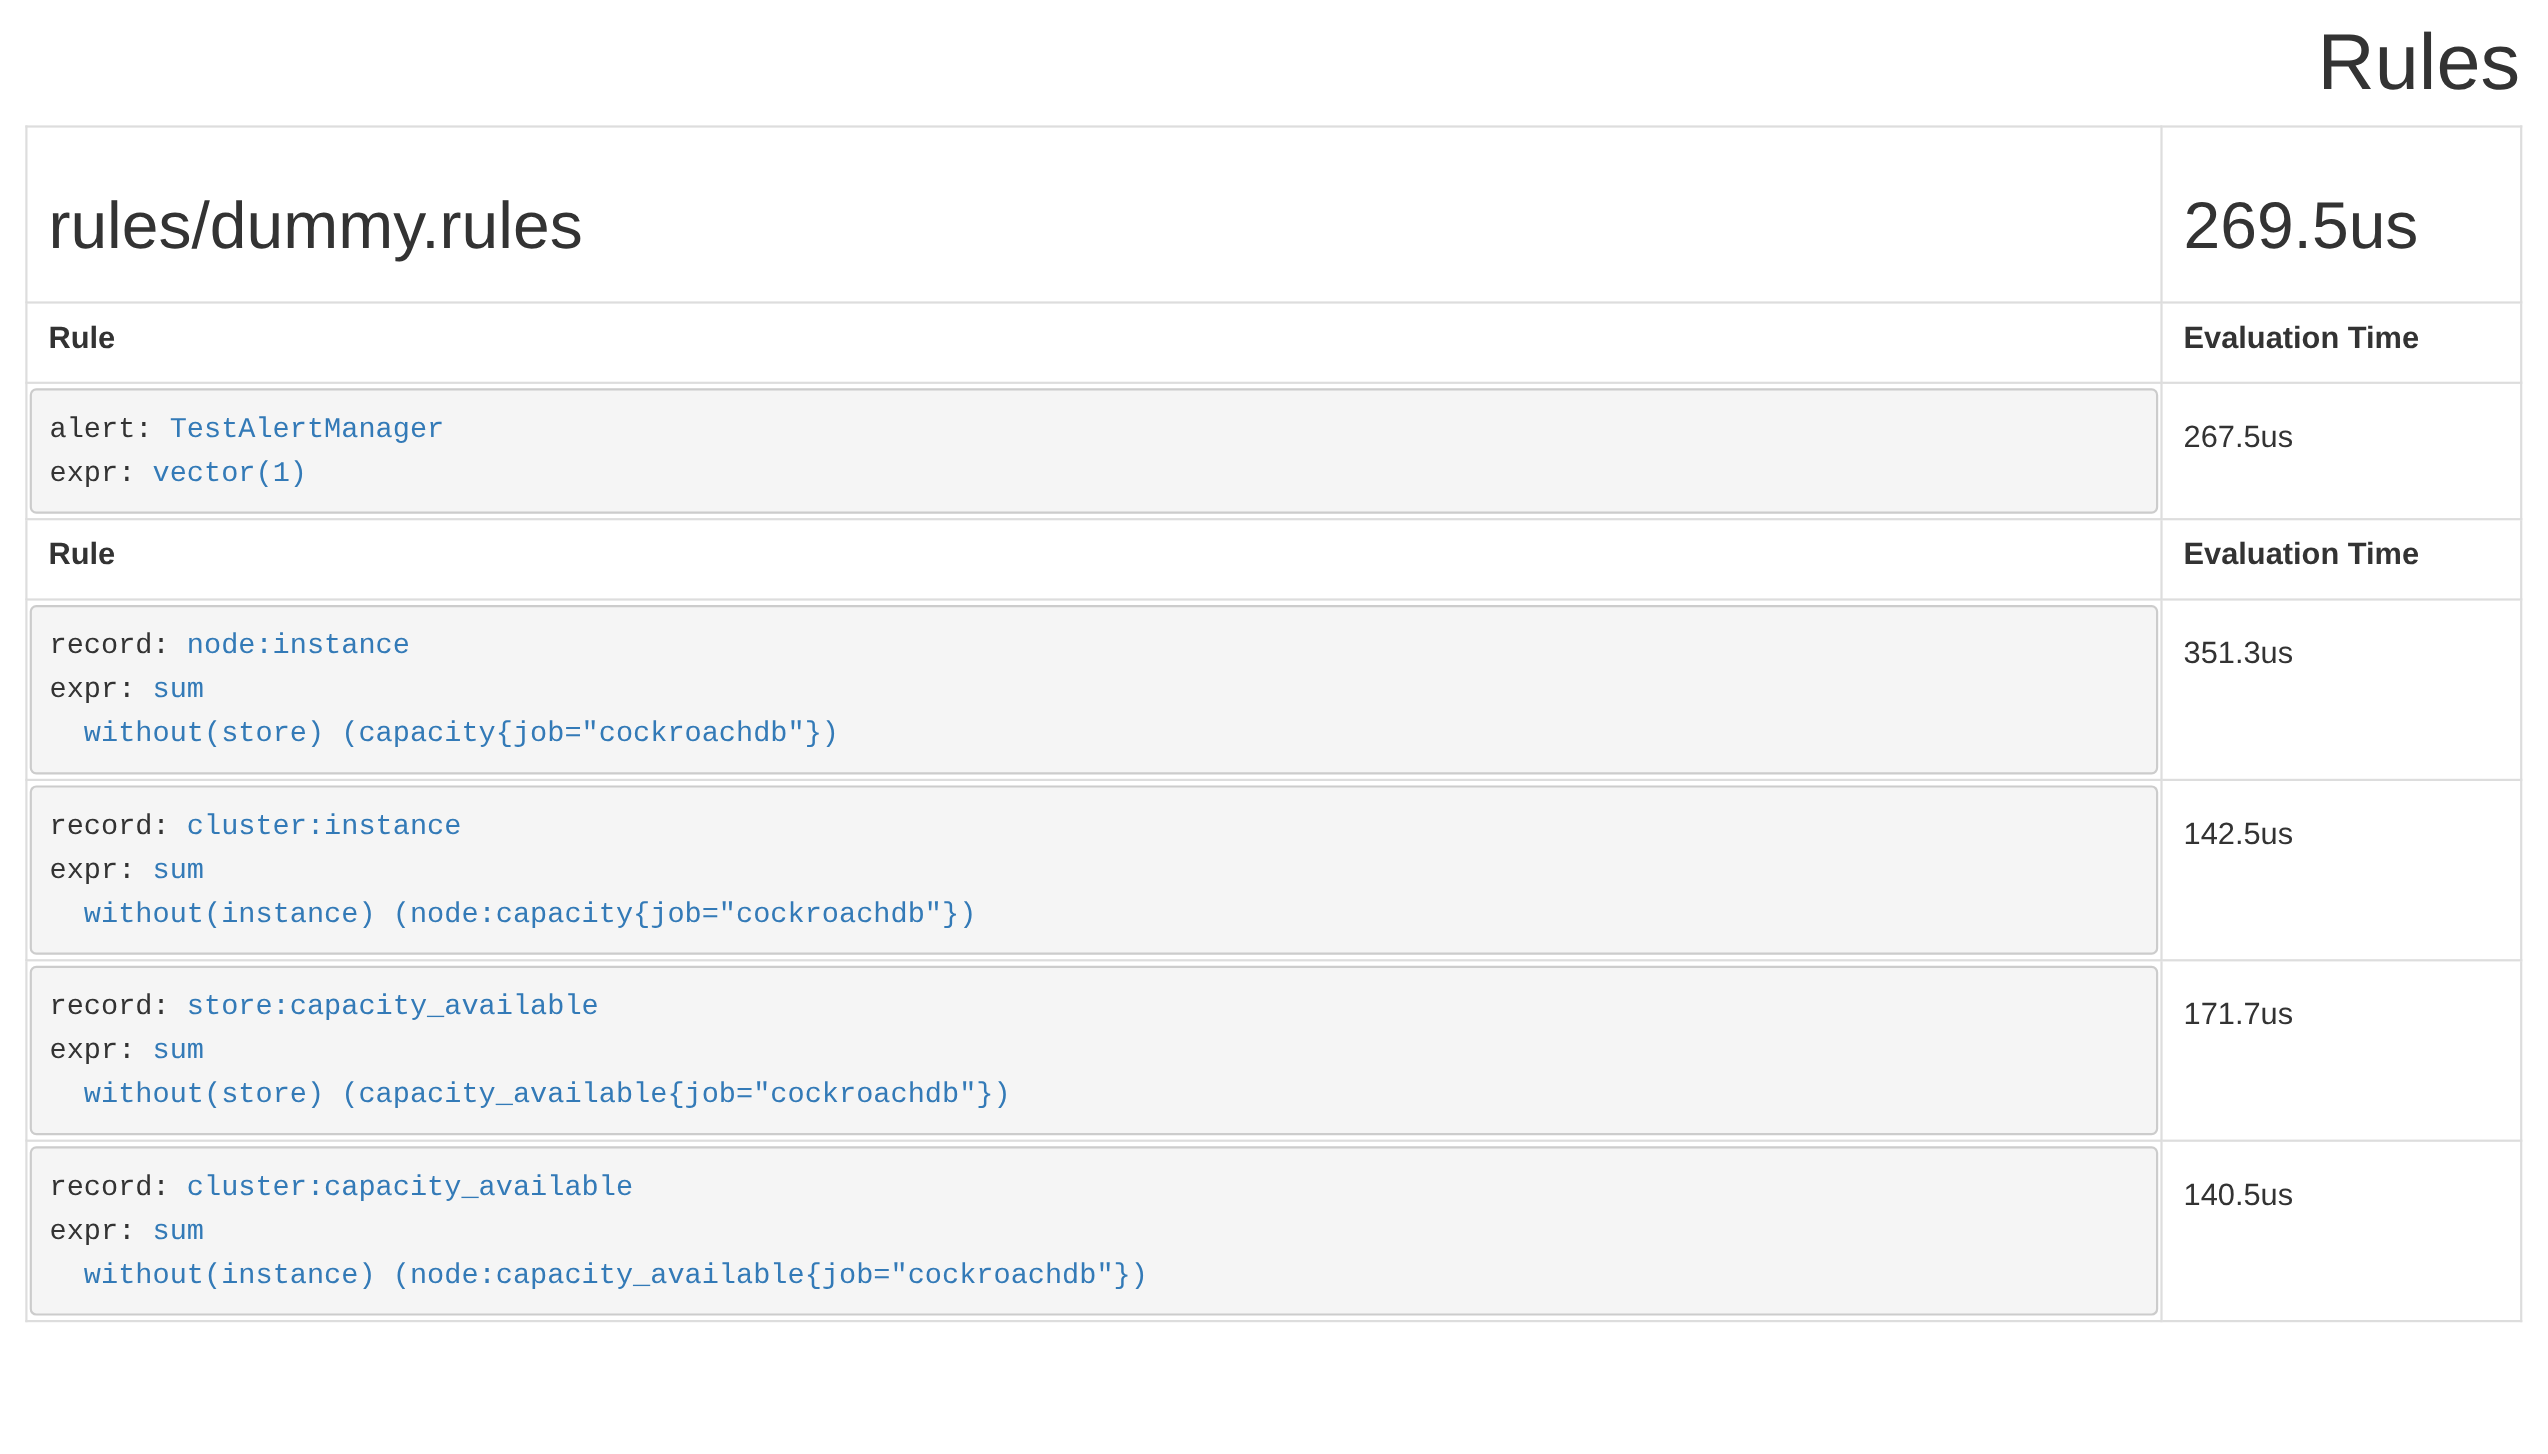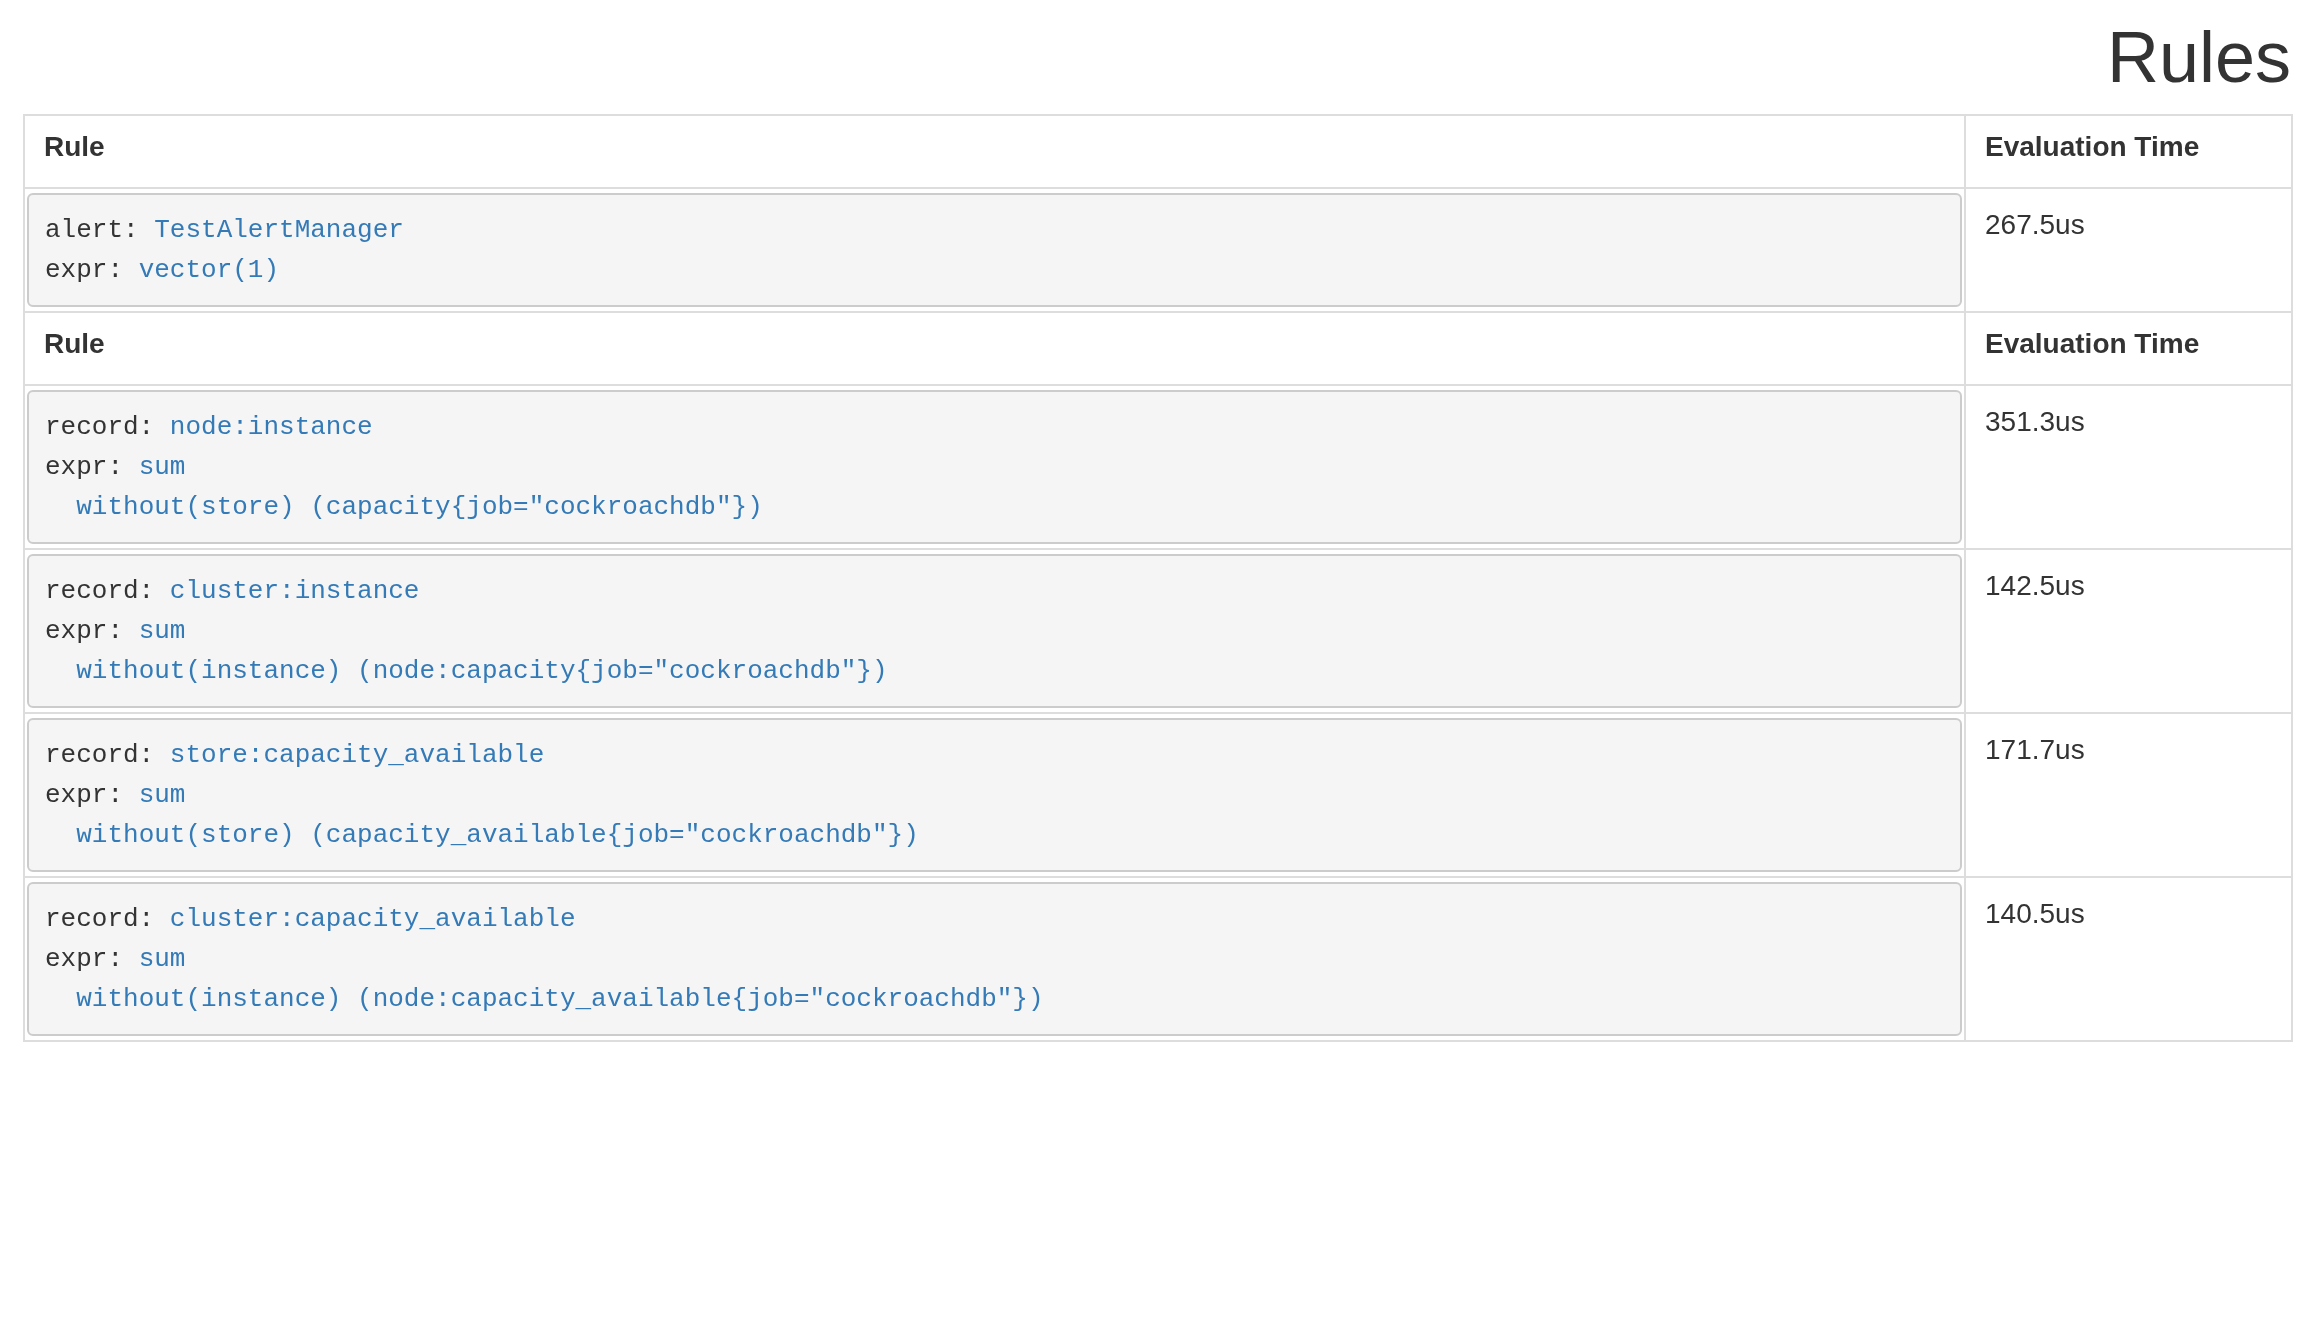--- a/index.html
+++ b/index.html
@@ -70,36 +70,44 @@
     white-space: pre;
     color: var(--text);
     overflow: hidden;
   }
   a.code-link {
     color: var(--link);
     text-decoration: none;
     cursor: pointer;
   }
   td.eval-cell {
-    padding: 16px 19px;
+    padding: 28px 19px;
     line-height: 40px;
     margin-left: 16px;
   }
 </style>
 </head>
 <body>
 
 <div class="container">
   <h1 class="page-title">Rules</h1>
   <table class="rules-table">
     <colgroup>
       <col style="width:1941px">
       <col style="width:327px">
     </colgroup>
     <tbody>
+        <tr class="group-row">
+          <td class="group-cell">
+            <h2>rules/dummy.rules</h2>
+          </td>
+          <td class="group-cell group-time-cell">
+            <h2>269.5us</h2>
+          </td>
+        </tr>
         <tr class="head-row">
           <td class="head-cell">Rule</td>
           <td class="head-cell">Evaluation Time</td>
         </tr>
         <tr class="rule-row">
           <td class="rule-cell">
             <pre class="rule"><span class="code-plain">alert: </span><a class="code-link">TestAlertManager</a>
 <span class="code-plain">expr: </span><a class="code-link">vector(1)</a></pre>
           </td>
           <td class="eval-cell">267.5us</td>

